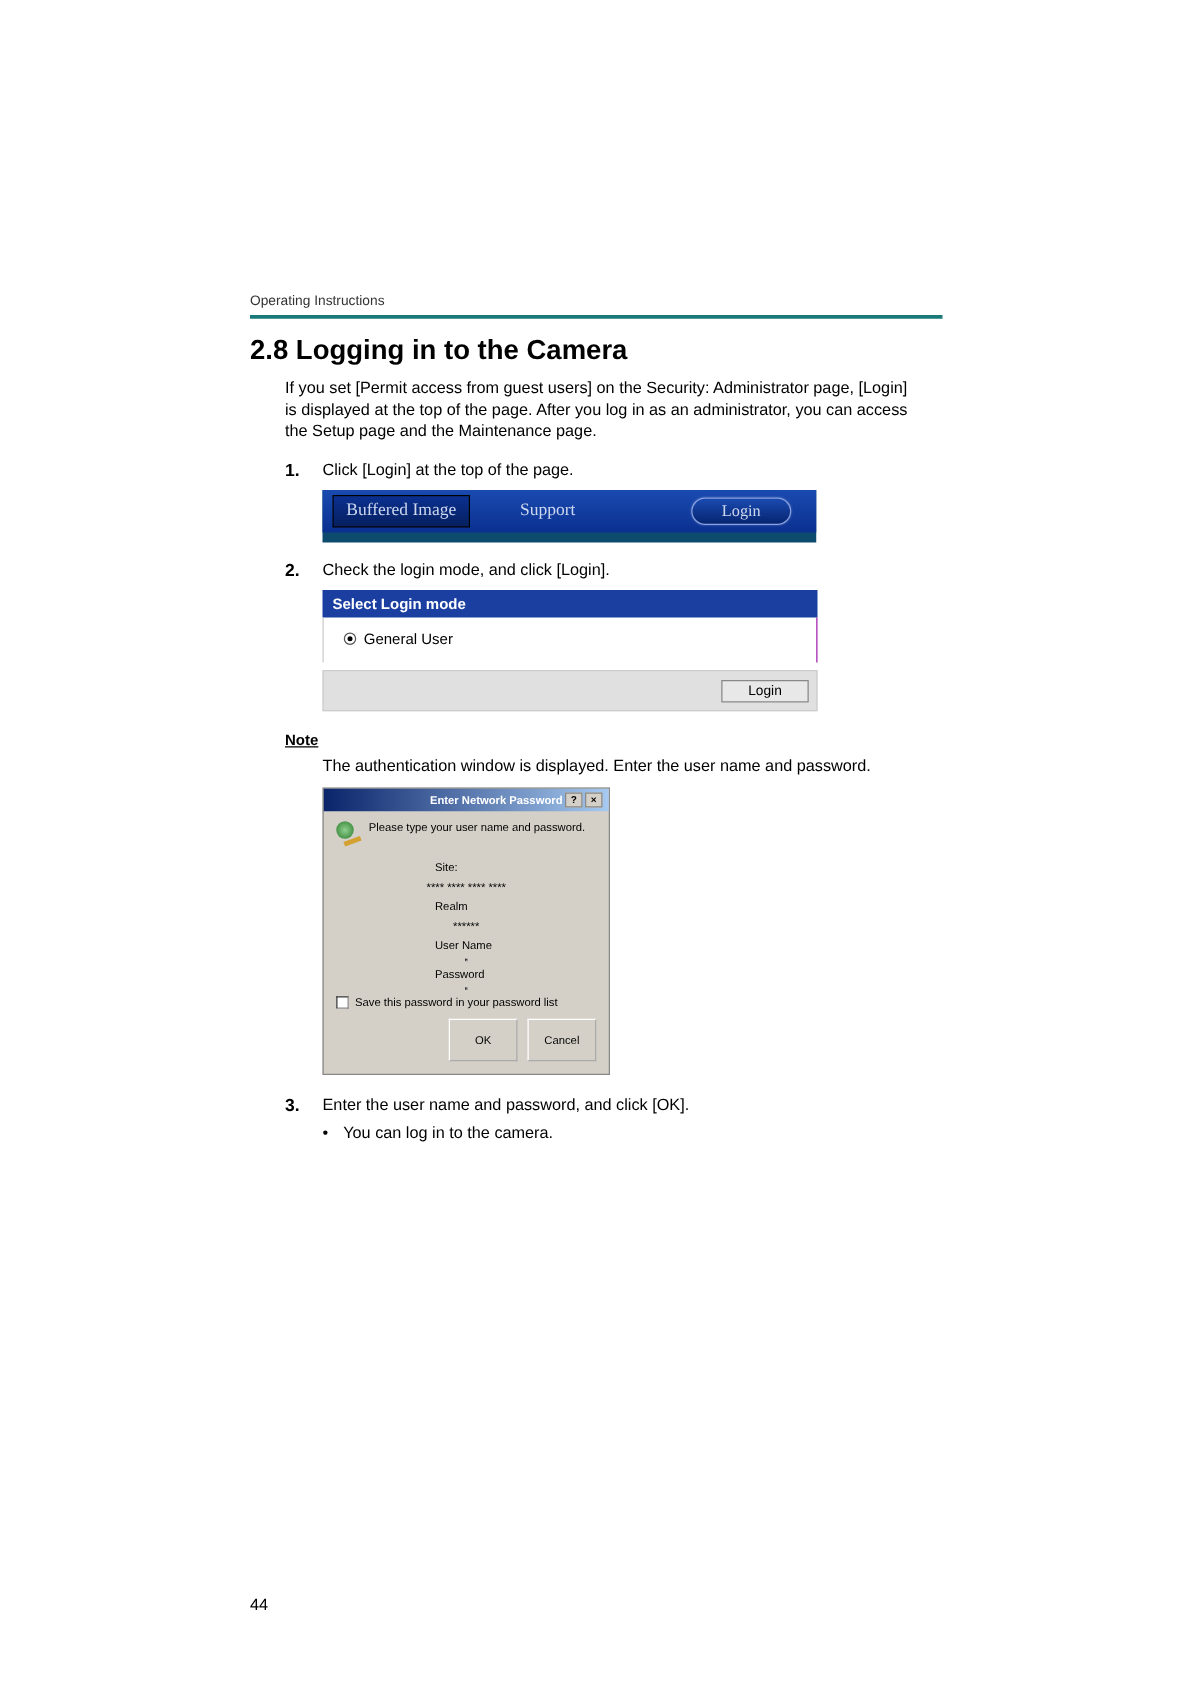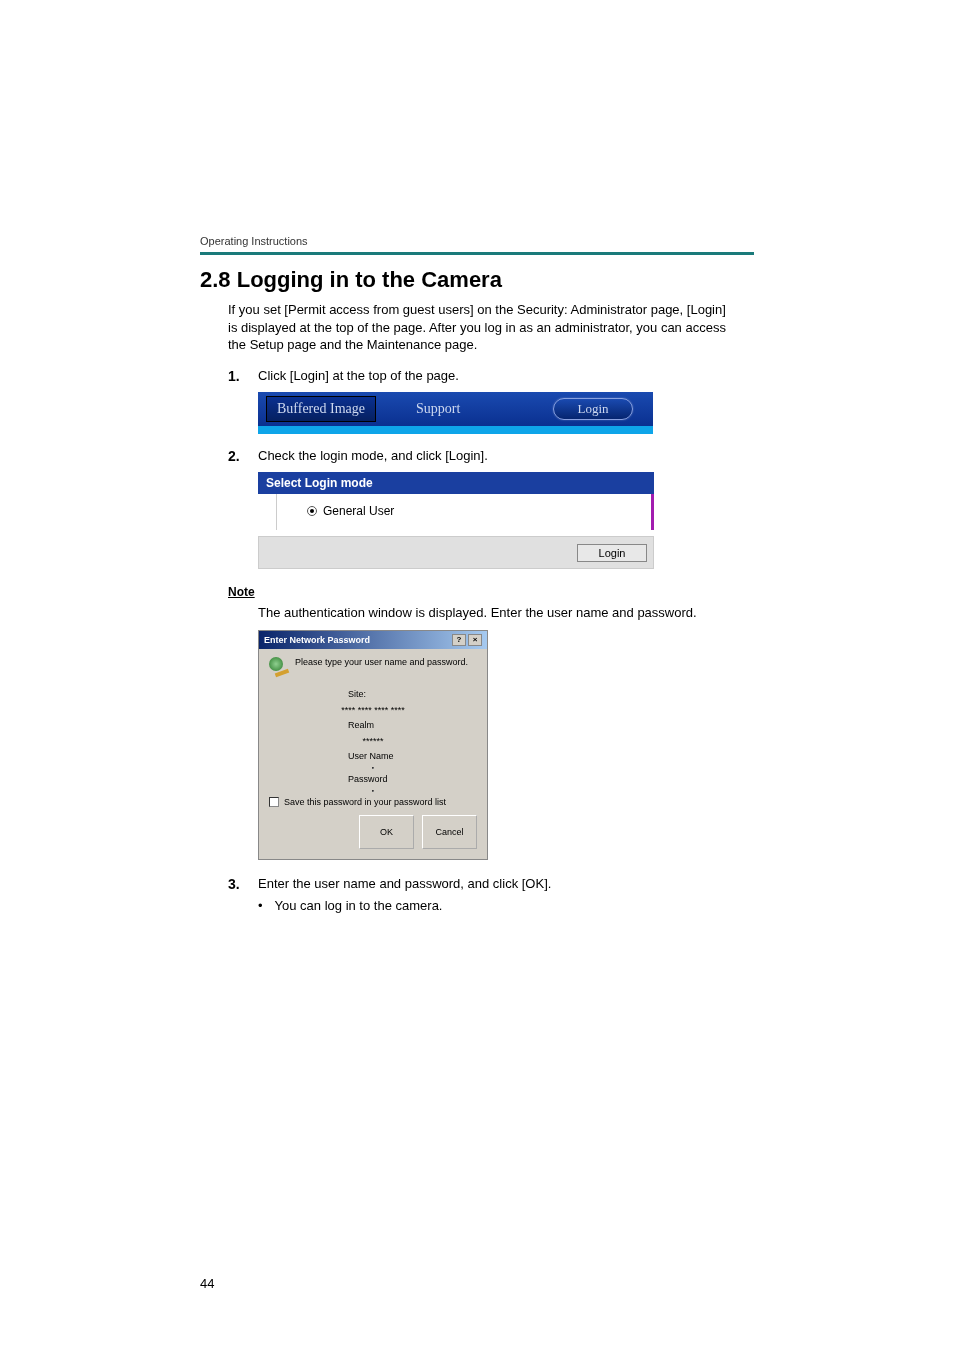--- a/index.html
+++ b/index.html
@@ -58,21 +58,21 @@
     font-size: 13px;
     flex: 1;
   }
   .step-body {
     margin-left: 30px;
     margin-top: 8px;
   }
   
   .login-bar-wrap {
     width: 395px;
-    background: #0ea5e9;
+    background: #0c4a6e;
     padding: 0 0 8px 0;
   }
   .login-bar-row {
     display: flex;
     align-items: center;
     height: 34px;
     background: linear-gradient(#1a4ab0, #0a3090);
   }
   .lb-tab {
     background: linear-gradient(#0a3090, #062060);
@@ -111,25 +111,24 @@
     background: #fff;
   }
   .lmp-title {
     background: #1a3fa0;
     color: #fff;
     font-weight: bold;
     font-size: 12px;
     padding: 4px 8px;
   }
   .lmp-body {
-    padding: 6px 10px 8px 24px;
+    padding: 6px 10px 8px 10px;
     border-left: 1px solid #ccc;
-    border-right: 3px solid #a21caf;
+    border-right: 1px solid #a21caf;
     font-size: 12px;
-    margin-left: 18px;
   }
   .lmp-opt {
     display: flex;
     align-items: center;
     gap: 6px;
     padding: 4px 6px;
   }
   .radio {
     width: 10px; height: 10px;
     border: 1px solid #555;
@@ -182,21 +181,21 @@
   }
   .ad-title {
     background: linear-gradient(to right, #0a246a, #a6caf0);
     color: #fff;
     font-weight: bold;
     font-size: 9px;
     padding: 3px 5px;
     display: flex;
     align-items: center;
   }
-  .ad-title-txt { flex: 1; }
+  .ad-title-txt { flex: 1; text-align: right; }
   .ad-tbtn {
     width: 14px; height: 12px;
     background: #d4d0c8;
     border: 1px solid #888;
     color: #000;
     font-size: 8px;
     display: inline-flex;
     align-items: center;
     justify-content: center;
     margin-left: 2px;

